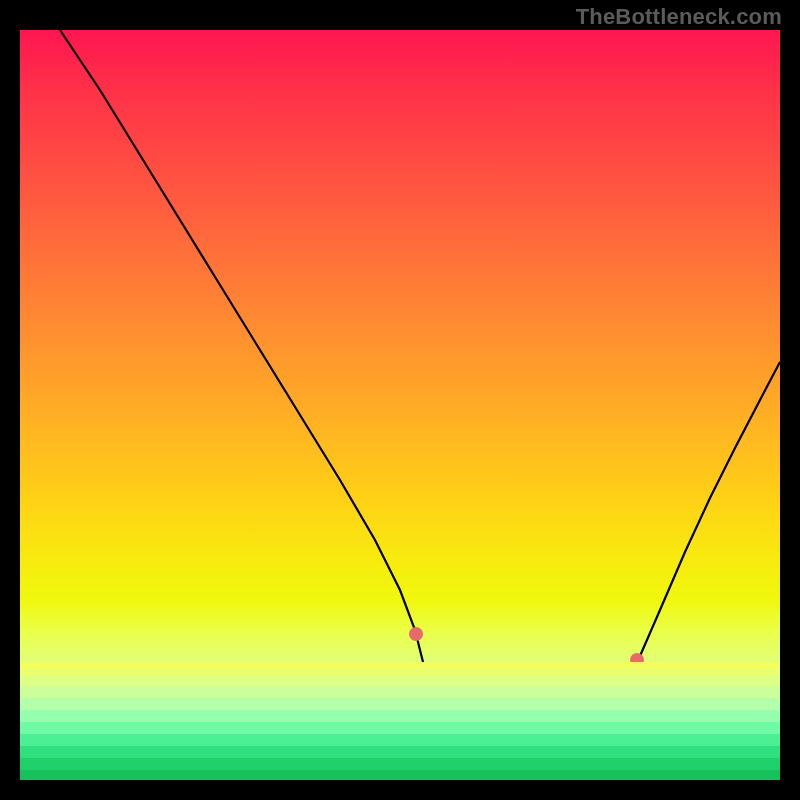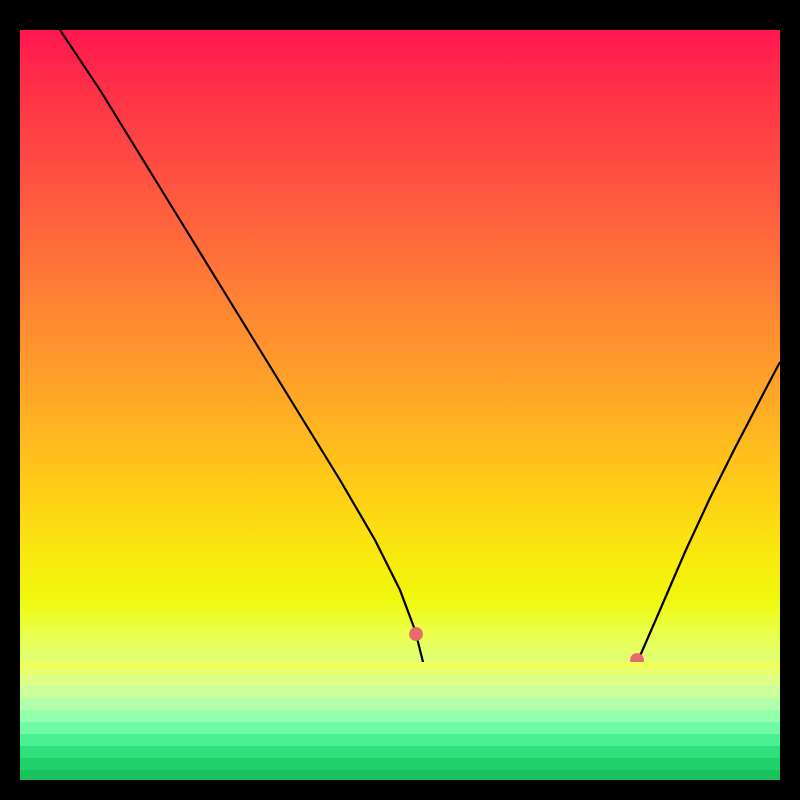--- a/index.html
+++ b/index.html
@@ -59,20 +59,21 @@
     height: 120px;
     pointer-events: none;
   }
   .stripe { position: absolute; left:0; right:0; }
   svg { display:block; }
 </style>
 </head>
 <body>
 
 <div class="outer-frame">
+  <div class="watermark">TheBottleneck.com</div>
 
   <div class="plot-area">
 
     <div class="green-stripes">
       <div class="stripe" style="bottom:112px;height:6px;background:#f3ff5a;"></div>
       <div class="stripe" style="bottom:104px;height:8px;background:#eaff6e;"></div>
       <div class="stripe" style="bottom:94px;height:10px;background:#ddff86;"></div>
       <div class="stripe" style="bottom:82px;height:12px;background:#ccff9b;"></div>
       <div class="stripe" style="bottom:70px;height:12px;background:#b4ffaa;"></div>
       <div class="stripe" style="bottom:58px;height:12px;background:#94ffad;"></div>

